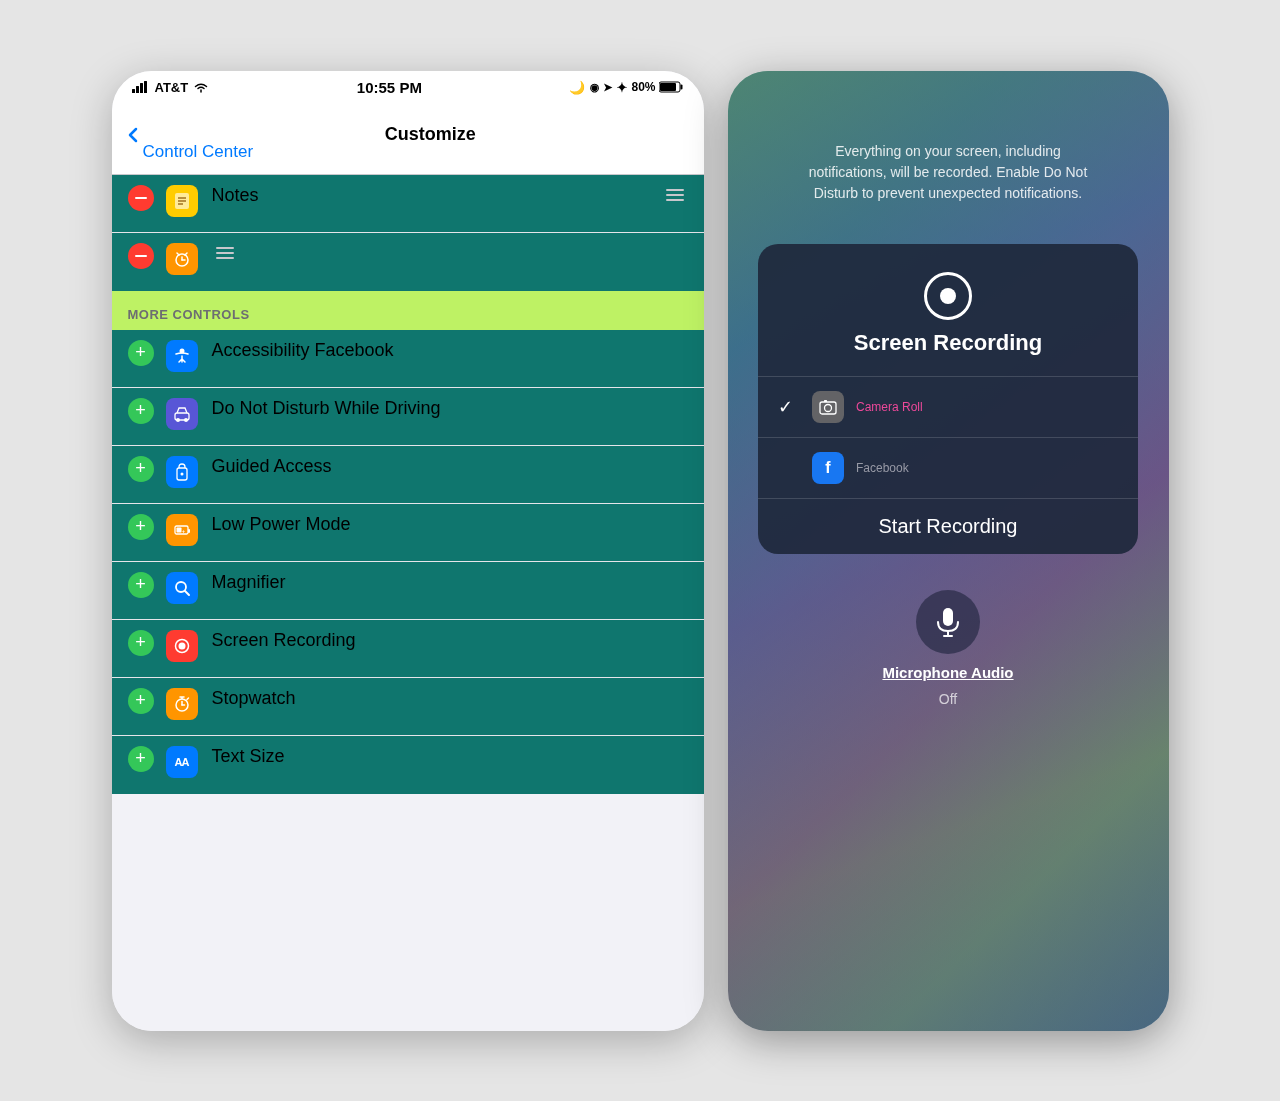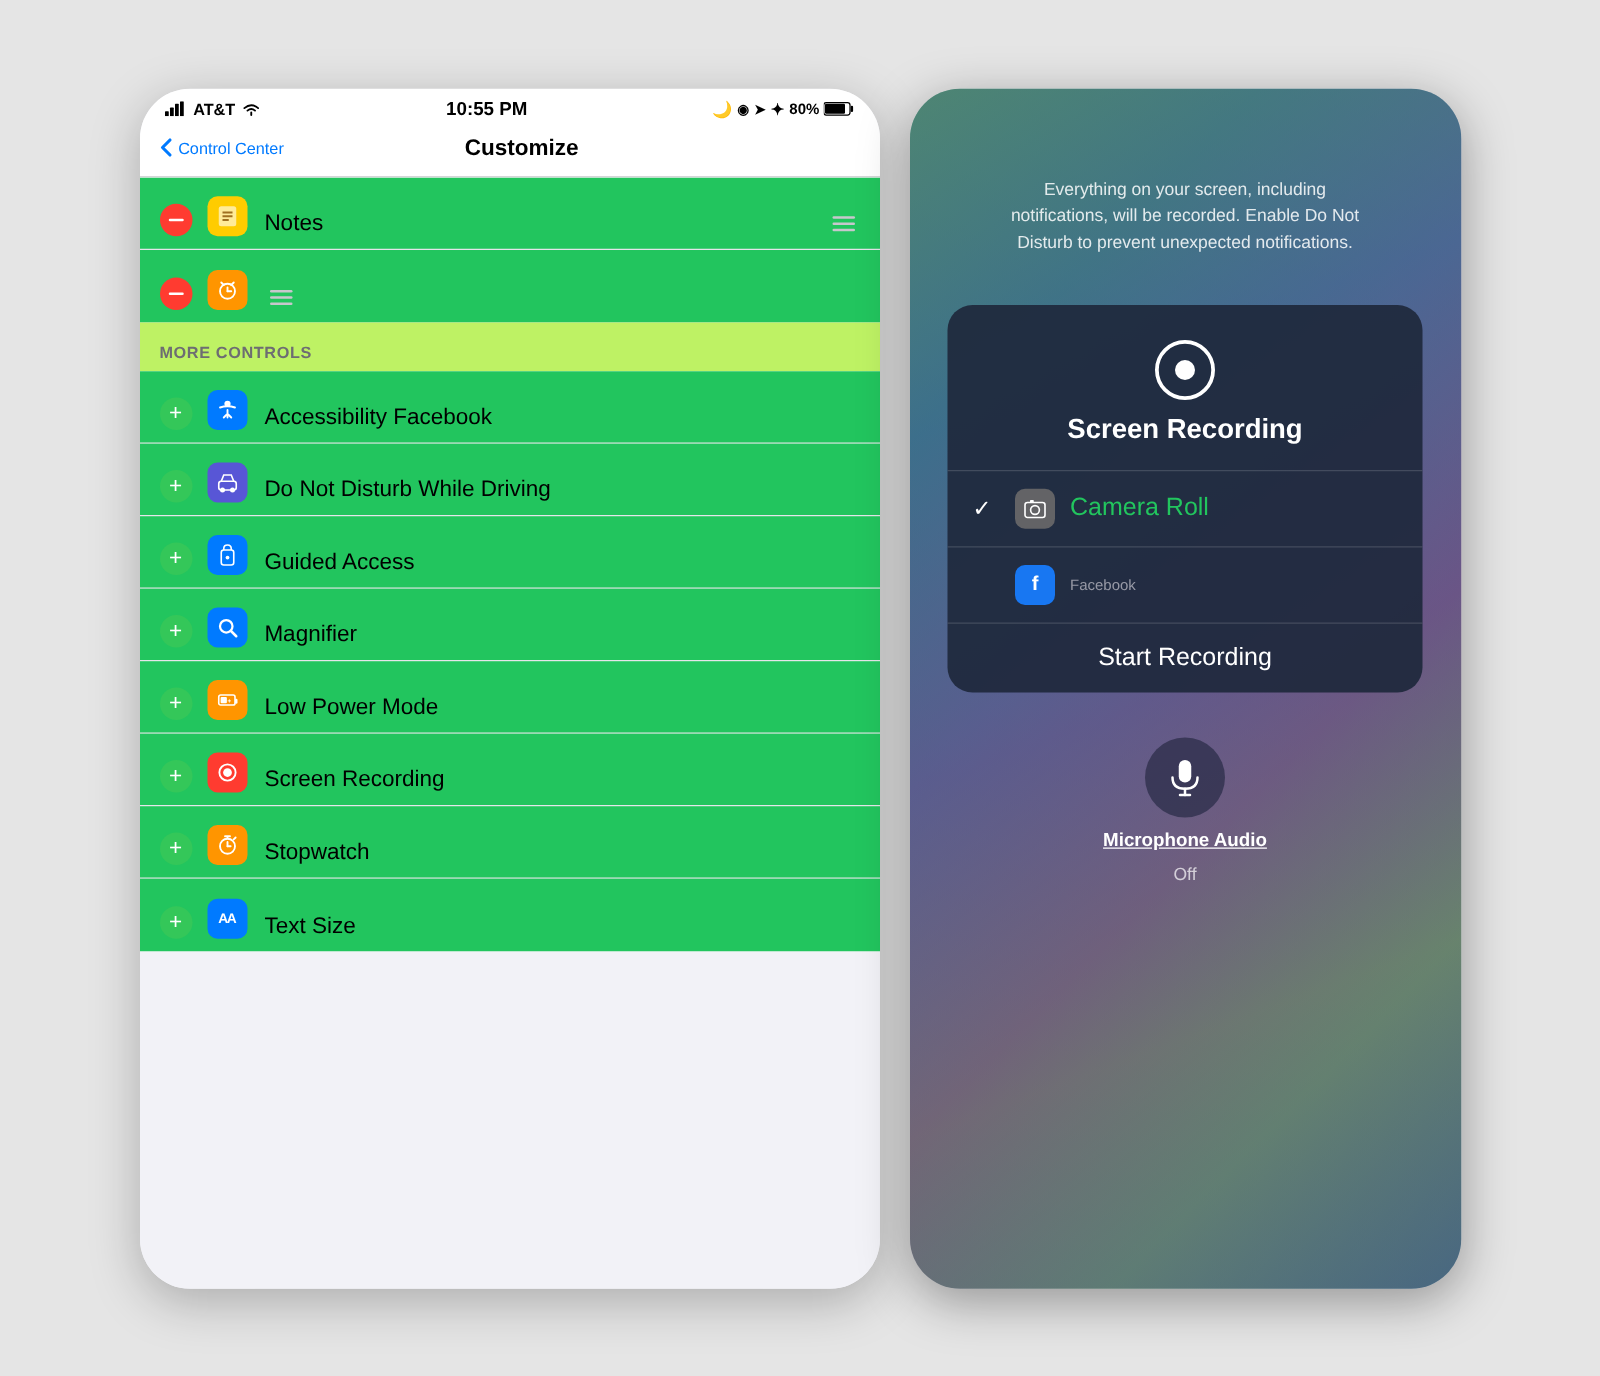--- a/index.html
+++ b/index.html
@@ -68,23 +68,23 @@
       background: #f2f2f7;
     }
 
     .section-list {
       background: white;
       margin-bottom: 0;
     }
 
     .list-item {
       display: flex;
-      align-items: flex-end;
+      align-items: flex-start;
       padding: 10px 16px;
-      background: #22c55e;
+      background: #0f766e;
       border-bottom: 1px solid #e5e5ea;
       min-height: 58px;
     }
     .list-item:last-child { border-bottom: none; }
 
     .minus-btn {
       width: 26px;
       height: 26px;
       background: #ff3b30;
       border-radius: 50%;
@@ -276,22 +276,22 @@
       display: flex;
       align-items: center;
       justify-content: center;
       font-size: 16px;
       flex-shrink: 0;
     }
     .option-icon-gray { background: #636366; }
     .option-icon-fb { background: #1877f2; }
 
     .option-label {
-      color: #22c55e;
-      font-size: 20px;
+      color: #ec4899;
+      font-size: 12px;
     }
     .option-label-muted {
       color: rgba(180,180,190,0.8);
       font-size: 12px;
     }
 
     .start-recording-btn {
       display: flex;
       align-items: center;
       justify-content: center;
@@ -380,21 +380,21 @@
         <rect x="1" y="2" width="16" height="8" rx="1" fill="#000"></rect>
       </svg>
     </div>
   </div>
 
   <div class="nav-bar">
     <div class="nav-back">
       <svg width="10" height="16" viewBox="0 0 10 16">
         <path d="M8 2 L2 8 L8 14" stroke="#007aff" stroke-width="2.5" fill="none" stroke-linecap="round" stroke-linejoin="round"></path>
       </svg>
-      <span style="color:#007aff; font-size:13px; margin-left:3px;">Control Center</span>
+      <span style="color:#007aff; font-size:17px; margin-left:3px;margin-top:34px;">Control Center</span>
     </div>
     <div class="nav-title">Customize</div>
   </div>
 
   <div class="settings-content">
 
     <div class="section-list">
 
       <div class="list-item">
         <div class="minus-btn"></div>
@@ -468,40 +468,40 @@
             <rect x="5" y="6" width="10" height="12" rx="2" fill="none" stroke="white" stroke-width="1.3"></rect>
             <path d="M7 6 L7 5 Q7 2 10 2 Q13 2 13 5 L13 6" stroke="white" stroke-width="1.3" fill="none"></path>
             <circle cx="10" cy="12" r="1.5" fill="white"></circle>
           </svg>
         </div>
         <span class="item-label">Guided Access</span>
       </div>
 
       <div class="list-item">
         <div class="plus-btn"></div>
-        <div class="app-icon icon-blue">
-          <svg width="20" height="20" viewBox="0 0 20 20">
-            <circle cx="9" cy="9" r="5" fill="none" stroke="white" stroke-width="1.8"></circle>
-            <line x1="13" y1="13" x2="17" y2="17" stroke="white" stroke-width="2" stroke-linecap="round"></line>
-          </svg>
-        </div>
-        <span class="item-label">Magnifier</span>
-      </div>
-
-      <div class="list-item">
-        <div class="plus-btn"></div>
         <div class="app-icon icon-orange">
           <svg width="20" height="20" viewBox="0 0 20 20">
             <rect x="3" y="6" width="13" height="8" rx="1.5" fill="none" stroke="white" stroke-width="1.3"></rect>
             <rect x="16" y="9" width="2" height="4" rx="1" fill="white"></rect>
             <rect x="4.5" y="7.5" width="5" height="5" rx="0.8" fill="white"></rect>
             <text x="10" y="12.5" fill="white" font-size="5" font-weight="bold">+</text>
           </svg>
         </div>
         <span class="item-label">Low Power Mode</span>
+      </div>
+
+      <div class="list-item">
+        <div class="plus-btn"></div>
+        <div class="app-icon icon-blue">
+          <svg width="20" height="20" viewBox="0 0 20 20">
+            <circle cx="9" cy="9" r="5" fill="none" stroke="white" stroke-width="1.8"></circle>
+            <line x1="13" y1="13" x2="17" y2="17" stroke="white" stroke-width="2" stroke-linecap="round"></line>
+          </svg>
+        </div>
+        <span class="item-label">Magnifier</span>
       </div>
 
       <div class="list-item">
         <div class="plus-btn"></div>
         <div class="app-icon icon-red">
           <svg width="20" height="20" viewBox="0 0 20 20">
             <circle cx="10" cy="10" r="6.5" fill="none" stroke="white" stroke-width="1.5"></circle>
             <circle cx="10" cy="10" r="3.5" fill="white"></circle>
           </svg>
         </div>

